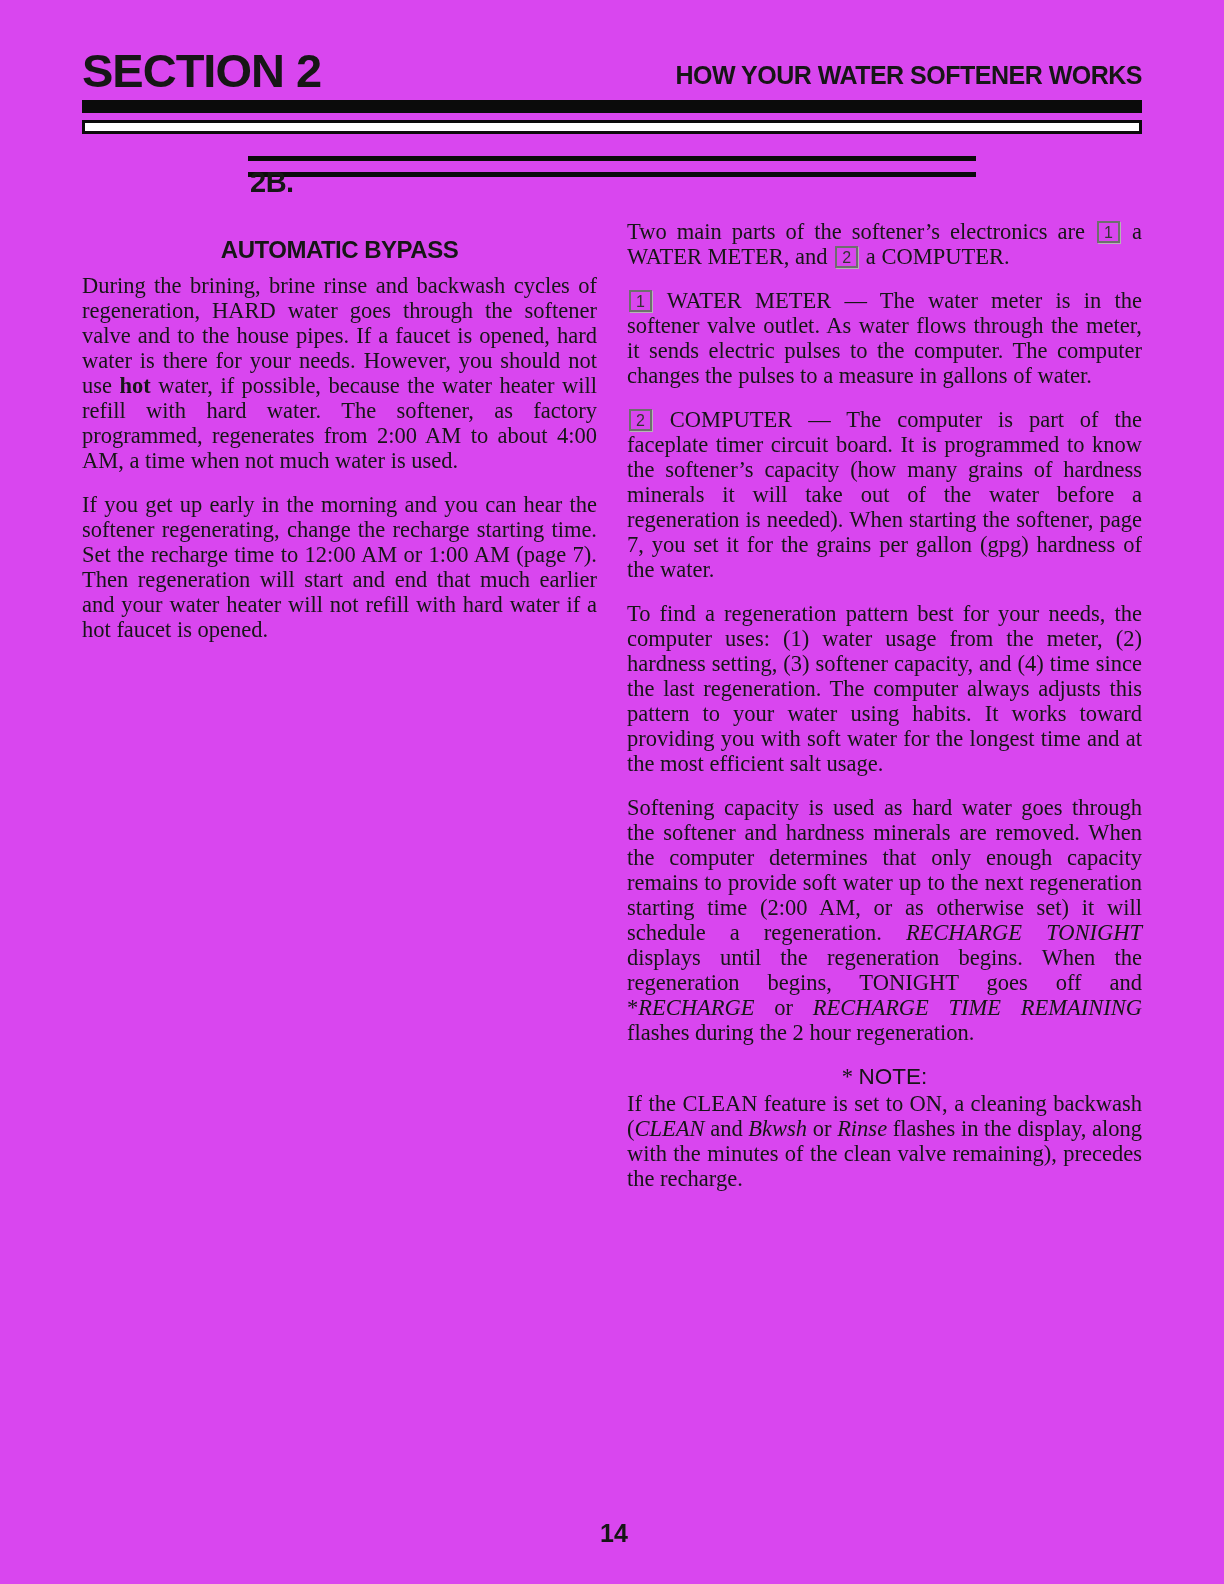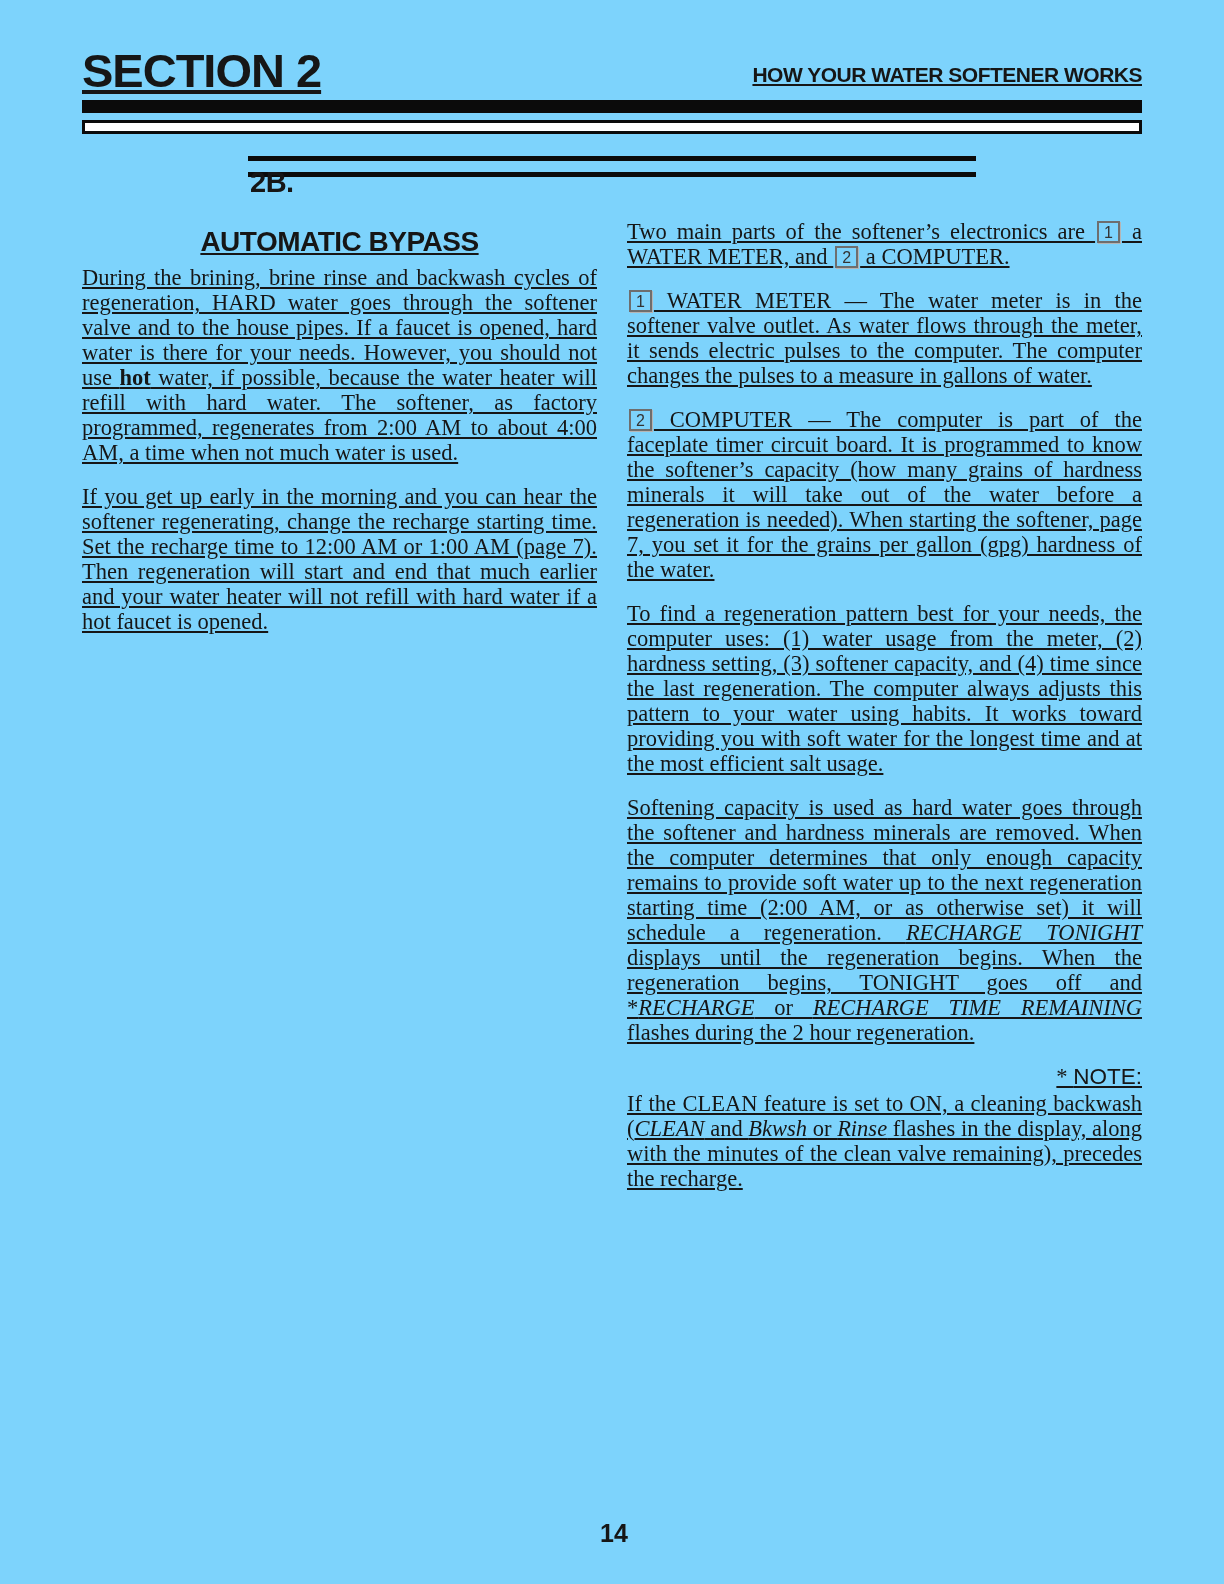--- a/index.html
+++ b/index.html
@@ -1,40 +1,39 @@
 <!DOCTYPE html>
 <html><head>
 <meta charset="utf-8">
 <style>
   html,body { margin:0; padding:0; background:#e8e8e8; }
   .page {
     position:relative;
     width:1224px; height:1584px;
     margin:0 auto;
-    background:#7dd3fc;
+    background:#d946ef;
     color:#161616;
     font-family:"Liberation Serif", serif;
     overflow:hidden;
-    text-decoration:underline;
   }
   .content { margin:0 82px; width:1060px; }
 
   
   .header-row {
     display:flex; justify-content:space-between; align-items:flex-end;
     padding-top:38px;
   }
   .section-label {
     font-family:"Liberation Sans", sans-serif;
     font-weight:bold; font-size:47px; line-height:50px;
     letter-spacing:-1px;
   }
   .header-title {
     font-family:"Liberation Sans", sans-serif;
-    font-weight:bold; font-size:21px; line-height:34px;
+    font-weight:bold; font-size:25px; line-height:34px;
     letter-spacing:-0.5px;
     padding-bottom:4px;
     margin-top:20px;
   }
   .bar-thick { margin-top:4px; height:13px; background:#0b0b0b; }
   .bar-hollow { margin-top:7px; height:8px; border:3px solid #0b0b0b; background:#fff; }
 
   
   .subhead { width:728px; margin:22px auto 0 auto; }
   .rule { height:5px; background:#0b0b0b; }
@@ -48,30 +47,30 @@
   }
   .subhead-number { position:absolute; left:2px; top:5px; }
   .subhead-title { display:inline-block; padding-left:55px; }
 
   
   .columns { display:flex; gap:30px; margin-top:42px; }
   .col { width:515px; }
   .col-heading {
     text-align:center;
     font-family:"Liberation Sans", sans-serif;
-    font-weight:bold; font-size:28px; line-height:30px;
+    font-weight:bold; font-size:24px; line-height:30px;
     letter-spacing:-0.5px;
-    margin:8px 0 8px 0;
+    margin:16px 0 8px 0;
   }
   p.body {
     font-size:22.5px; line-height:25px;
     text-align:justify;
     margin:0 0 19px 0;
   }
-  p.note-label { margin-bottom:2px; text-align:right; }
+  p.note-label { margin-bottom:2px; text-align:center; }
   .b { font-weight:bold;margin-top:12px; }
   .i { font-style:italic; }
   .sans { font-family:"Liberation Sans", sans-serif; }
   .boxnum {
     display:inline-block;
     font-family:"Liberation Sans", sans-serif;
     font-size:16px; line-height:17px;
     border:2px solid #6e6e6e;
     box-shadow:1px 1px 0 #b5b5b5;
     padding:1px 5px 0 5px;

